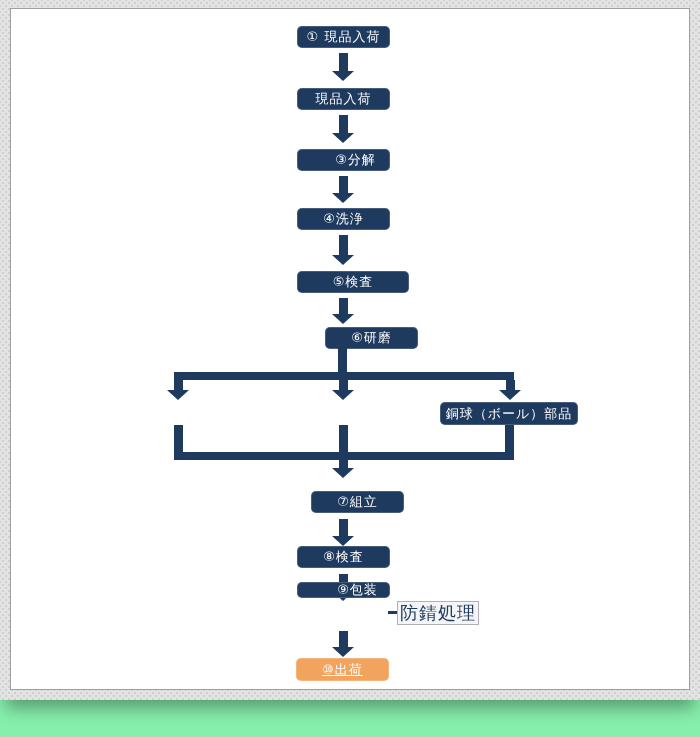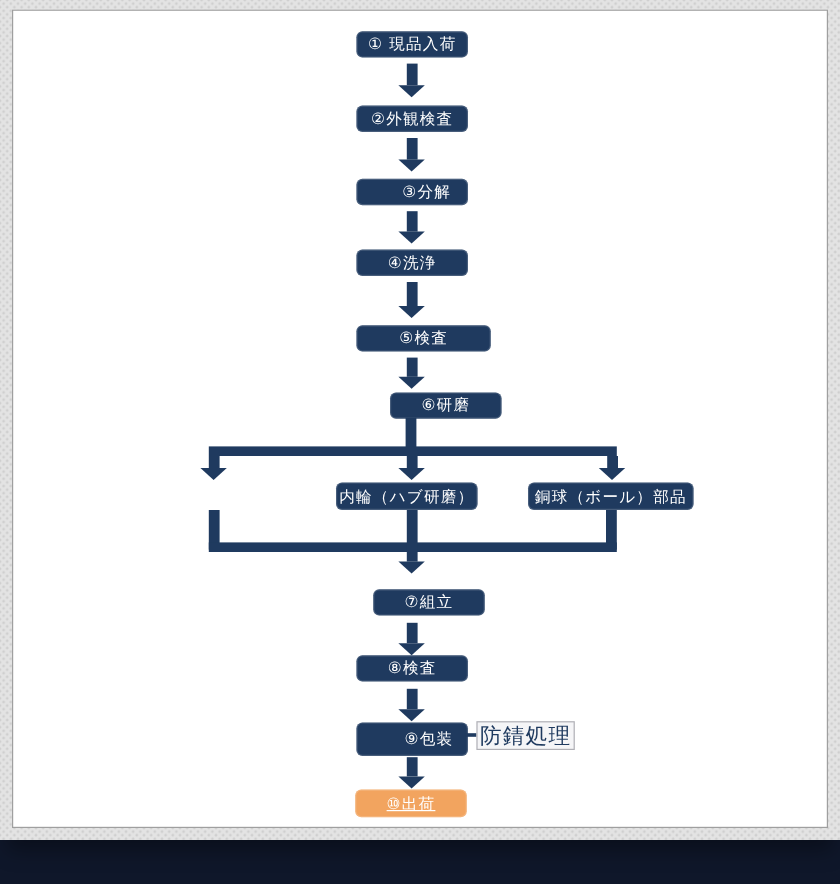--- a/index.html
+++ b/index.html
@@ -4,21 +4,21 @@
 <style>
   :root{
     --navy:#1f3a5f;
     --orange:#f2a45f;
     --note-bg:#f5f5f7;
     --note-border:#b0b0b6;
   }
   *{margin:0;padding:0;box-sizing:border-box;}
   html,body{width:700px;height:737px;background:#ffffff;overflow:hidden;
     font-family:"DejaVu Sans","Liberation Sans",sans-serif;}
-  .stage{position:relative;width:700px;height:737px;background:#0f172a;}
+  .stage{position:relative;width:700px;height:737px;background:#86efac;}
   .frame{position:absolute;left:0;top:0;width:700px;height:700px;
     background-color:#e3e3e3;
     background-image:
       radial-gradient(circle,#cfcfcf 1px,transparent 1.3px),
       radial-gradient(circle,#cfcfcf 1px,transparent 1.3px);
     background-size:6px 6px;background-position:0 0,3px 3px;
     box-shadow:0 14px 16px -6px rgba(0,0,0,0.35);}
   .panel{position:absolute;left:10px;top:8px;width:680px;height:682px;
     background:#ffffff;border:1px solid #9f9f9f;}
   .box{position:absolute;background:var(--navy);color:#ffffff;
@@ -42,21 +42,21 @@
   <div class="frame">
     <div class="panel"></div>
   </div>
 
   <div class="box" style="left:297px;top:26px;width:93px;height:22px;">① 現品入荷</div>
   <div class="arrow" style="left:332px;top:53px;height:28px;">
     <div class="shaft"></div>
       <div class="head"></div>
     </div>
 
-  <div class="box" style="left:297px;top:88px;width:93px;height:22px;">②外観検査</div>
+  <div class="box" style="left:297px;top:88px;width:93px;height:22px;">現品入荷</div>
   <div class="arrow" style="left:332px;top:115px;height:28px;">
     <div class="shaft"></div>
       <div class="head"></div>
     </div>
 
   <div class="box" style="left:297px;top:149px;width:93px;height:22px;padding-left:24px;">③分解</div>
   <div class="arrow" style="left:332px;top:176px;height:27px;">
     <div class="shaft"></div>
       <div class="head"></div>
     </div>
@@ -83,21 +83,20 @@
     </div>
   <div class="arrow" style="left:332px;top:380px;height:20px;">
     <div class="shaft"></div>
       <div class="head"></div>
     </div>
   <div class="arrow" style="left:499px;top:380px;height:20px;">
     <div class="shaft"></div>
       <div class="head"></div>
     </div>
 
-  <div class="box" style="left:280px;top:402px;width:118px;height:23px;">内輪（ハブ研磨）</div>
   <div class="box" style="left:440px;top:402px;width:138px;height:23px;">銅球（ボール）部品</div>
 
   <div class="line" style="left:174px;top:425px;width:9px;height:33px;"></div>
   <div class="line" style="left:505px;top:425px;width:9px;height:33px;"></div>
   <div class="line" style="left:174px;top:452px;width:340px;height:8px;"></div>
   <div class="arrow" style="left:332px;top:425px;height:53px;">
     <div class="shaft"></div>
       <div class="head"></div>
     </div>
 
@@ -106,21 +105,21 @@
     <div class="shaft"></div>
       <div class="head"></div>
     </div>
 
   <div class="box" style="left:297px;top:546px;width:93px;height:22px;">⑧検査</div>
   <div class="arrow" style="left:332px;top:574px;height:27px;">
     <div class="shaft"></div>
       <div class="head"></div>
     </div>
 
-  <div class="box" style="left:297px;top:602px;width:93px;height:28px;padding-left:28px;">⑨包装</div>
+  <div class="box" style="left:297px;top:582px;width:93px;height:16px;padding-left:28px;">⑨包装</div>
   <div class="line" style="left:388px;top:611px;width:11px;height:3px;"></div>
   <div class="note" style="left:397px;top:601px;width:82px;height:24px;">防錆処理</div>
 
   <div class="arrow" style="left:332px;top:631px;height:26px;">
     <div class="shaft"></div>
       <div class="head"></div>
     </div>
 
   <div class="box orange" style="left:296px;top:658px;width:93px;height:23px;">⑩出荷</div>
 </div>

